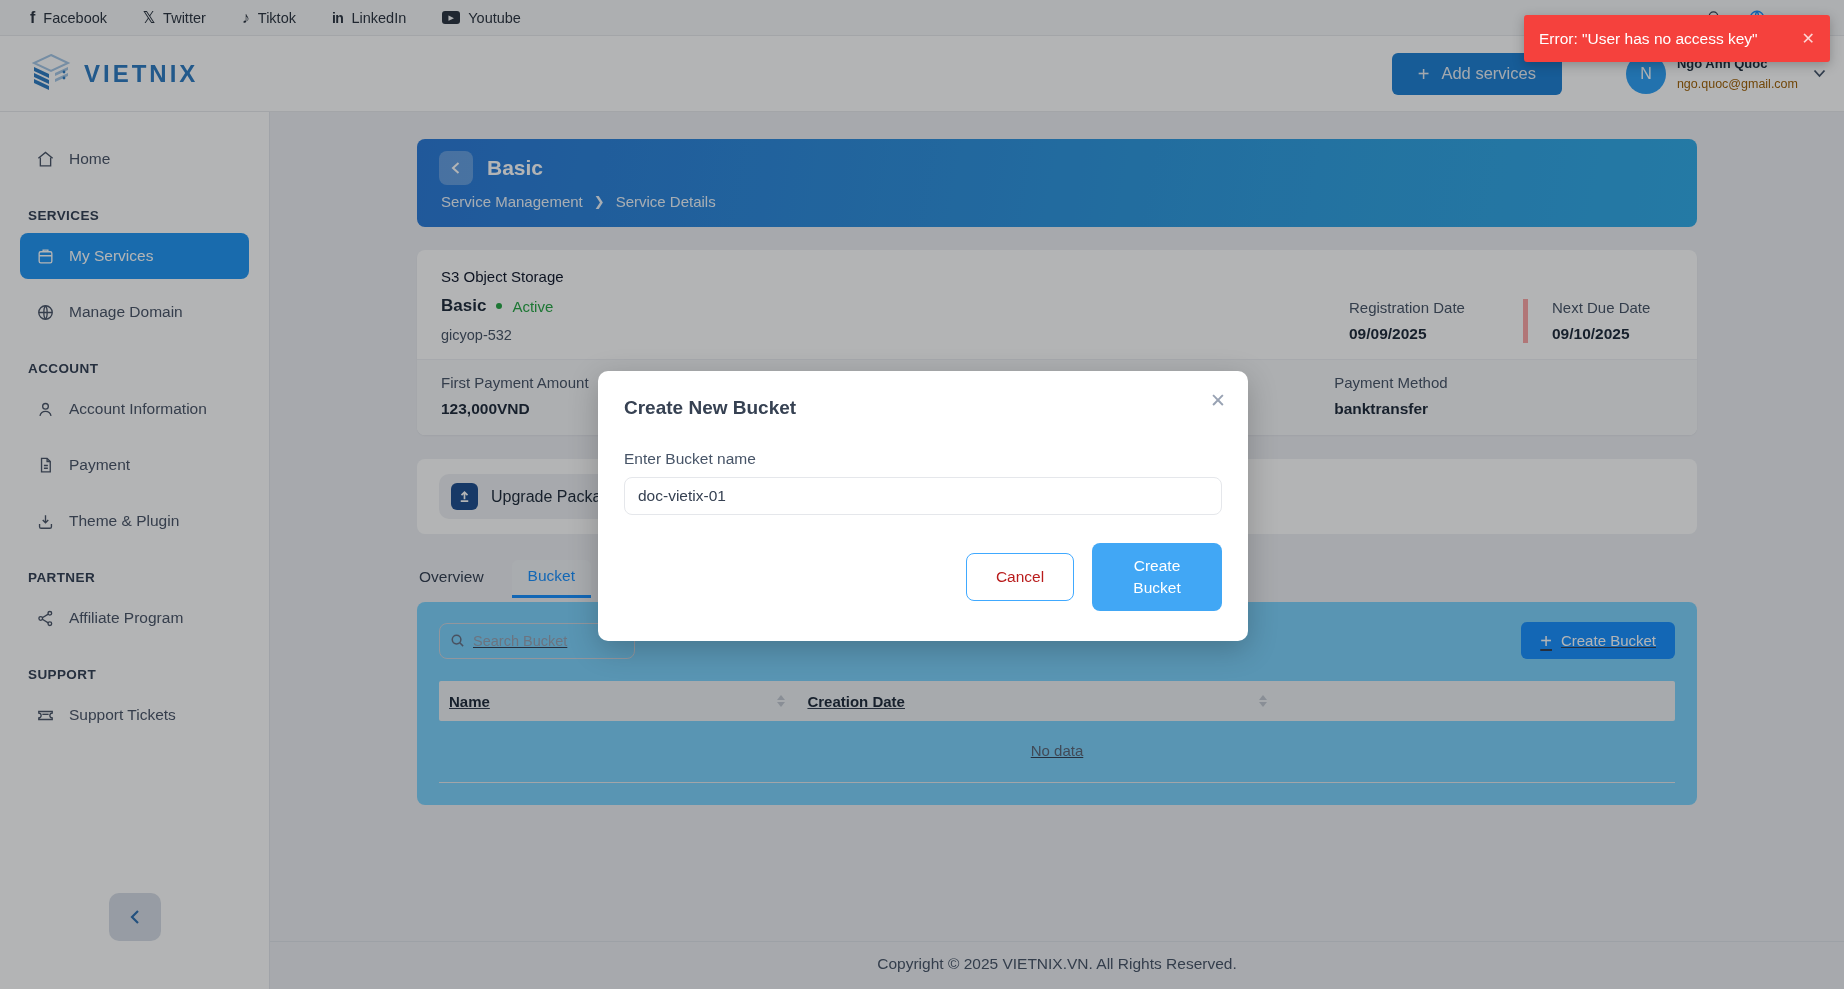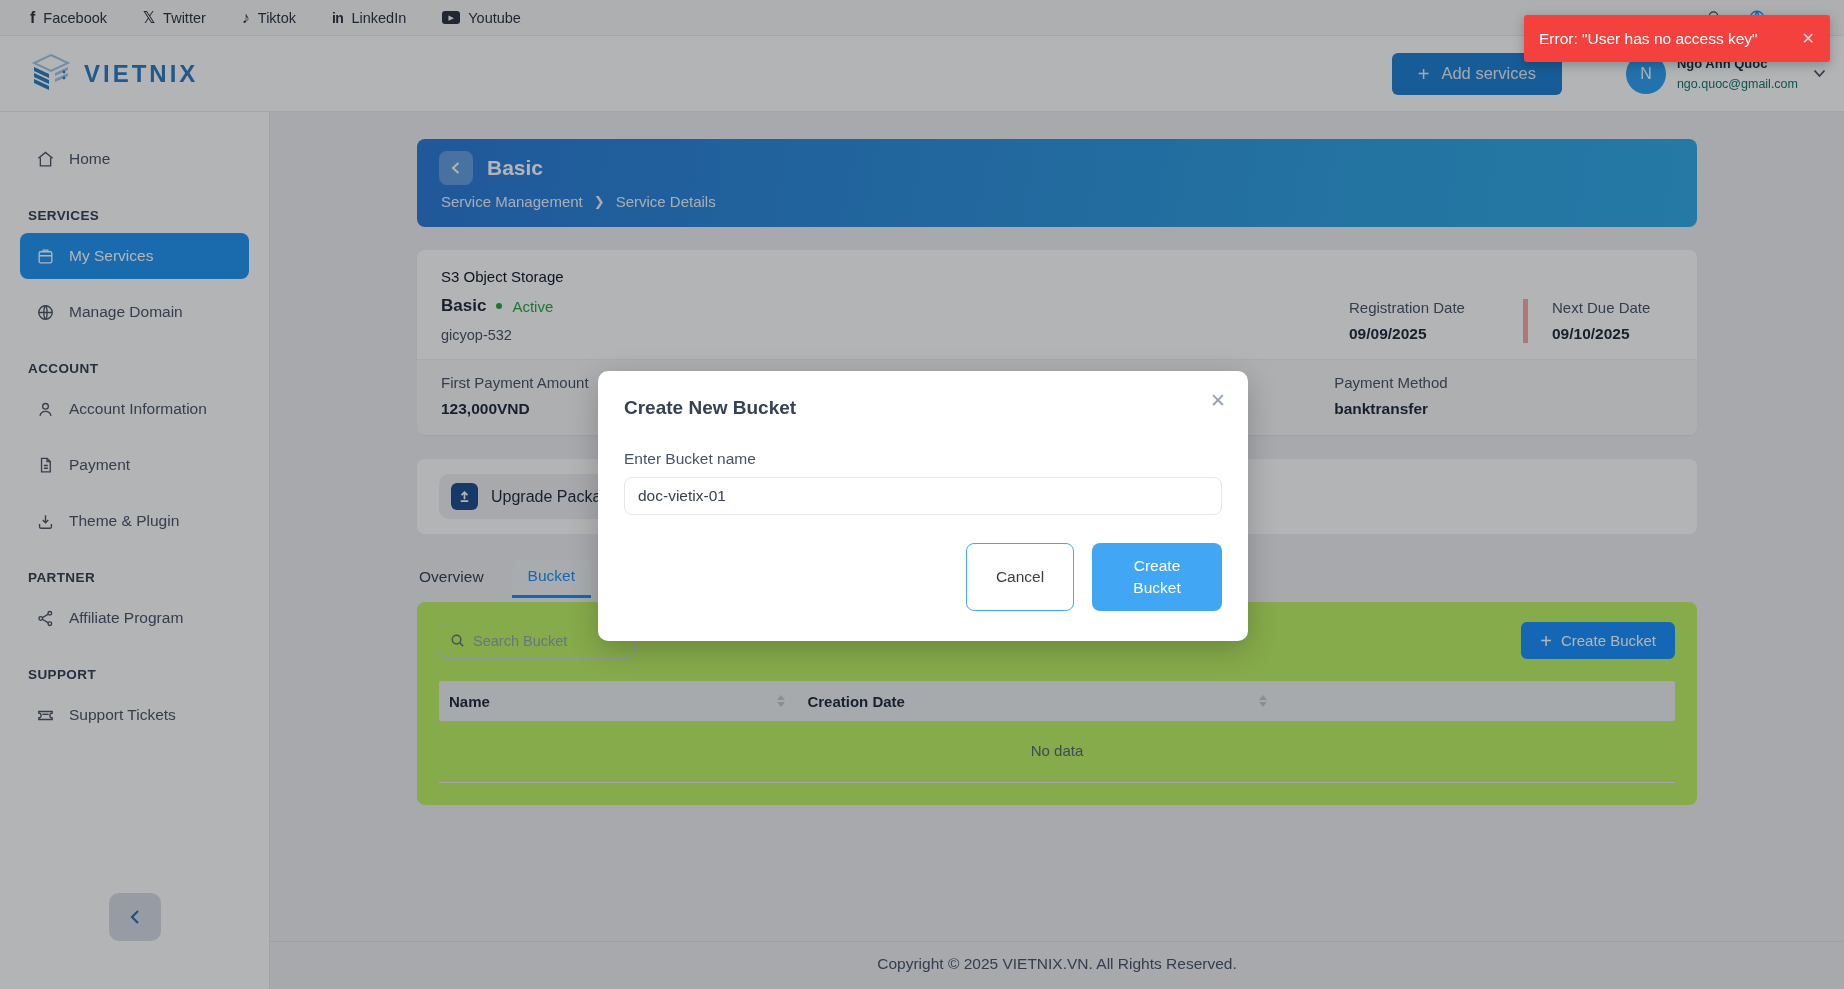--- a/index.html
+++ b/index.html
@@ -29,21 +29,21 @@
   .logo-text { font-size:24px; font-weight:bold; color:#2e7cc3; letter-spacing:3px; }
   .hdr-right { margin-left:auto; display:flex; align-items:center; gap:64px; }
   .add-btn { height:42px; border:none; border-radius:6px; background:#1e80d4; color:#e8eef5;
     font-size:16.5px; padding:0 26px; display:flex; align-items:center; gap:12px; cursor:pointer;
     font-family:inherit; }
   .add-plus { font-size:20px; font-weight:normal; line-height:1; }
   .user-box { display:flex; align-items:center; gap:11px; cursor:pointer; }
   .avatar { width:40px; height:40px; border-radius:50%; background:#2ea0f5; color:#fff;
     display:flex; align-items:center; justify-content:center; font-size:16px; }
   .user-name { font-size:13px; font-weight:bold; color:#1f2d3d; }
-  .user-email { font-size:12.5px; color:#0f766e; margin-top:6px; }
+  .user-email { font-size:12.5px; color:#a16207; margin-top:6px; }
   .chev-dn { margin-left:4px; }
 
   
   .layout { display:flex; height:877px; }
   .sidebar { width:270px; background:#fff; border-right:1px solid #e4e7ec; position:relative;
     padding-top:24px; flex-shrink:0; }
   .side-item { height:46px; margin:0 20px 10px; border-radius:8px; display:flex; align-items:center;
     gap:14px; padding:0 16px; font-size:15.5px; color:#4a5568; cursor:pointer; }
   .side-item.active { background:#2196f3; color:#fff; }
   .section-label { margin:26px 28px 10px; font-size:13.5px; font-weight:bold; color:#344054;
@@ -96,21 +96,21 @@
   .upg-ic { width:27px; height:27px; background:#1e4e8e; border-radius:6px; color:#fff;
     display:flex; align-items:center; justify-content:center; }
 
   
   .tabs { margin-top:26px; display:flex; align-items:stretch; gap:26px; font-size:15.5px; color:#333f51; }
   .tab { padding:7px 2px 12px; cursor:pointer; display:flex; align-items:center; gap:8px; }
   .tab.active { color:#1890ff; background:#f1f3f6; border-radius:6px 6px 0 0; padding:7px 16px 10px;
     border-bottom:3px solid #1890ff; }
 
   
-  .panel { margin-top:4px; background:#bef264; border-radius:8px; padding:20px 22px 0; height:203px; }
+  .panel { margin-top:4px; background:#7dd3fc; border-radius:8px; padding:20px 22px 0; height:203px;text-decoration:underline; }
   .toolbar { display:flex; align-items:center; justify-content:space-between; }
   .search-box { width:196px; height:36px; border:1px solid #cfd4dc; border-radius:8px;
     display:flex; align-items:center; gap:8px; padding:0 10px; color:#667085; }
   .search-box input { border:none; outline:none; width:100%; font-size:14.5px; color:#344054;
     background:transparent; font-family:inherit; }
   .search-box input::placeholder { color:#98a2b3; }
   .create-btn { height:37px; border:none; border-radius:6px; background:#1890ff; color:#fff;
     padding:0 19px; display:flex; align-items:center; gap:9px; font-size:15px; cursor:pointer;
     font-family:inherit; }
   .tbl { margin-top:22px; }
@@ -134,22 +134,22 @@
   .overlay { position:fixed; inset:0; background:rgba(10,12,16,0.31); z-index:40; }
   .modal { position:absolute; left:598px; top:371px; width:650px; background:#fff; border-radius:10px;
     z-index:60; padding:26px 26px 30px; box-shadow:0 8px 30px rgba(0,0,0,0.22); }
   .modal-title { font-size:19px; font-weight:bold; color:#364152; }
   .modal-close { position:absolute; top:18px; right:22px; border:none; background:none; color:#98a2b3;
     font-size:19px; cursor:pointer; font-family:inherit; }
   .modal-label { margin-top:31px; font-size:15.5px; color:#475467; }
   .modal-input { margin-top:9px; width:100%; height:38px; border:1px solid #e5e7eb; border-radius:8px;
     padding:0 13px; font-size:15.5px; color:#364152; font-family:inherit; outline:none; }
   .modal-foot { margin-top:28px; display:flex; justify-content:flex-end; align-items:center; gap:18px; }
-  .cancel-btn { width:108px; height:68px; border:1px solid #40a9ff; border-radius:8px; background:#fff;
-    color:#404040; font-size:15.5px; cursor:pointer; font-family:inherit; }
+  .cancel-btn { width:108px; height:48px; border:1px solid #40a9ff; border-radius:8px; background:#fff;
+    color:#b91c1c; font-size:15.5px; cursor:pointer; font-family:inherit; }
   .createb-btn { width:130px; height:68px; border:none; border-radius:8px; background:#41a7f5;
     color:#fff; font-size:15.5px; line-height:1.45; cursor:pointer; font-family:inherit; padding:0 22px; }
   .toast { position:fixed; top:15px; right:14px; min-width:306px; height:47px; background:#f5413d;
     border-radius:3px; color:#fff; display:flex; align-items:center; gap:16px; padding:0 15px;
     z-index:80; font-size:15.5px; box-shadow:0 3px 12px rgba(0,0,0,0.25); }
   .toast-close { margin-left:auto; border:none; background:none; color:rgba(255,255,255,0.78);
     font-size:16px; cursor:pointer; font-family:inherit; }
 </style>
 </head>
 <body>

